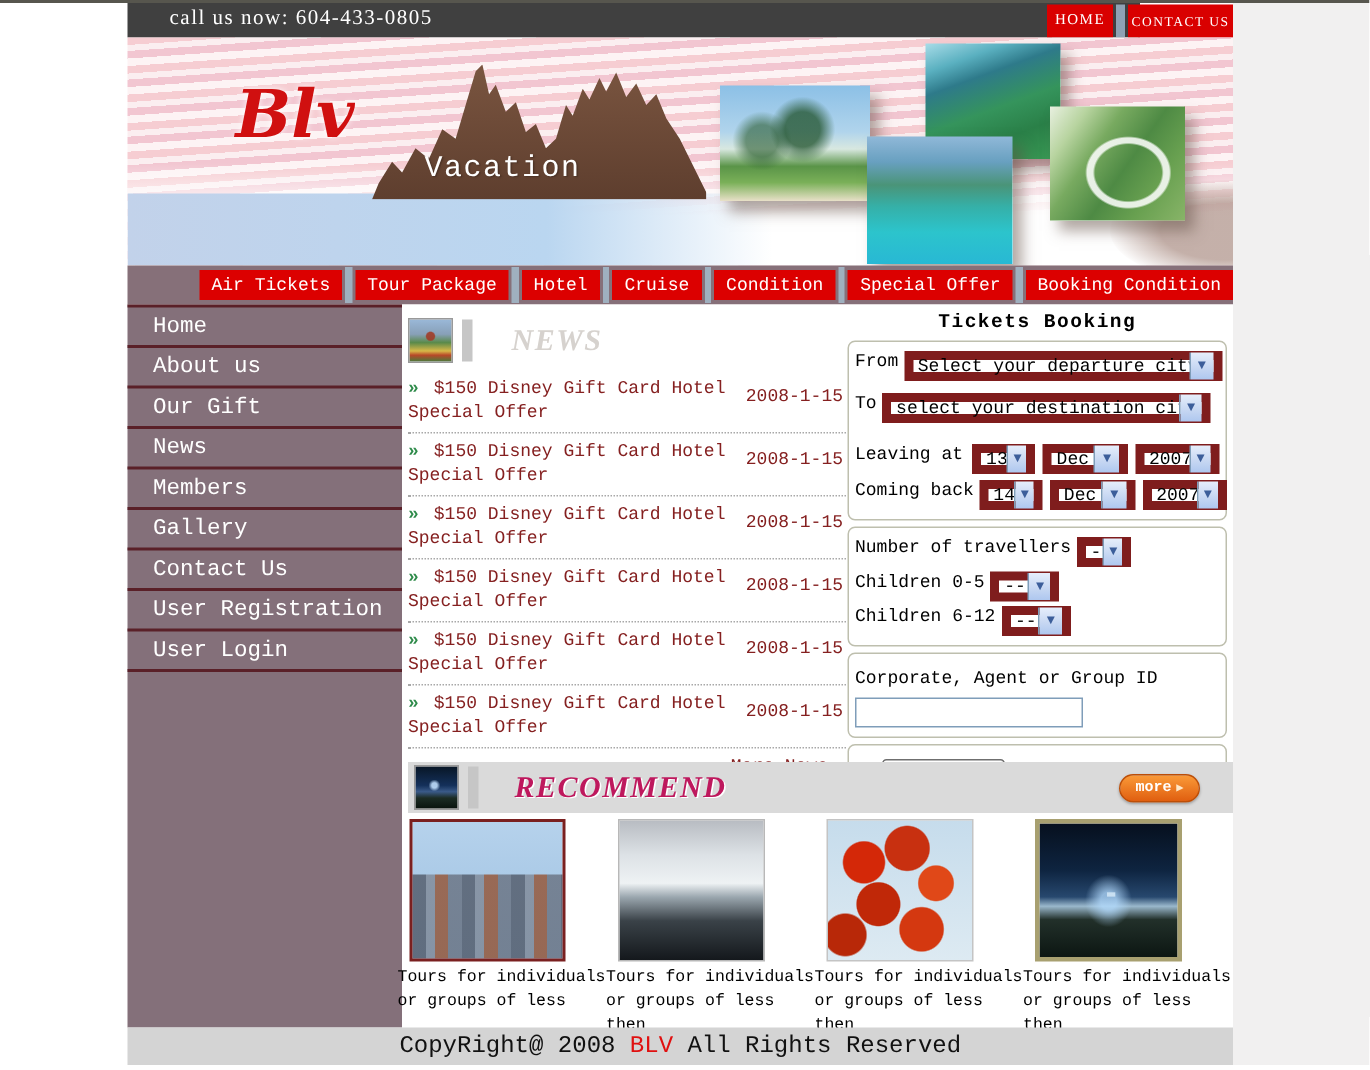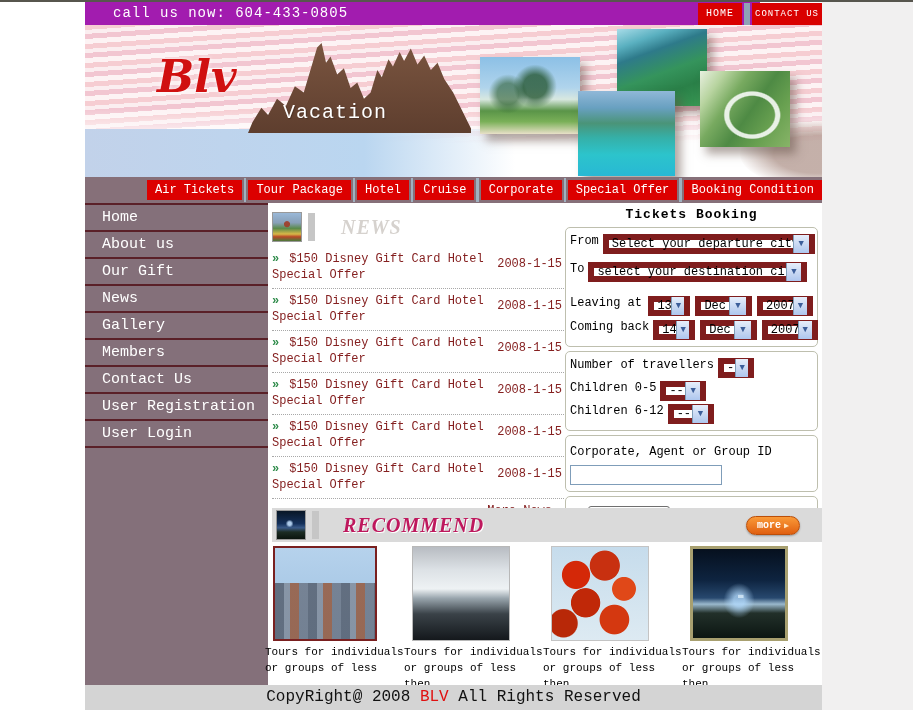--- a/index.html
+++ b/index.html
@@ -7,21 +7,21 @@
   body { position:relative; background:#ffffff; overflow:hidden;
          font-family:"Liberation Mono","DejaVu Sans Mono",monospace; }
 
   .top-strip { position:absolute; left:0; top:0; width:913px; height:2px; background:#57564e; }
   .right-bg  { position:absolute; left:822px; top:2px; width:91px; height:708px; background:#f1f0f0; }
   .bottom-bg { position:absolute; left:0; top:710px; width:913px; height:3px; background:#fff; }
 
   .container { position:absolute; left:85px; top:2px; width:737px; height:708px; background:#fff; }
 
   
-  .topbar { position:absolute; left:0; top:0; width:675px; height:23px; background:#a21caf; }
+  .topbar { position:absolute; left:0; top:0; width:675px; height:23px; background:#404040;font-family:Liberation Serif, serif; }
   .phone  { position:absolute; left:28px; top:3px; color:#fff; font-size:14px; letter-spacing:1px; }
   .tb-btn { position:absolute; top:1px; height:22px; background:#d90000; color:#fff;
             font-size:10px; text-align:center; line-height:22px; cursor:pointer; letter-spacing:1px;}
   .tb-home { left:613px; width:44px; }
   .tb-sep  { position:absolute; left:659px; top:1px; width:6px; height:22px; background:#8fa2b4; }
   .tb-contact { left:667px; width:70px; font-size:9px;}
 
   
   .header { position:absolute; left:0; top:23px; width:737px; height:152px; overflow:hidden;
             background:
@@ -49,21 +49,21 @@
                background:linear-gradient(180deg,#90b8d8 0%,#68a0c0 20%,#4a9478 38%,#35b0a8 55%,#2cc4cc 75%,#28b8d4 100%); }
   .ph-road   { left:615px; top:46px;  width:90px;  height:76px; z-index:2;
                background:
                  radial-gradient(ellipse at 58% 58%, transparent 30%, rgba(255,255,255,.85) 32% 37%, transparent 39%),
                  linear-gradient(125deg,#e8f0e0 0%,#b8d4a0 18%,#78aa60 35%,#4e8a44 55%,#68a050 75%,#88b468 100%); }
   .smudge { position:absolute; left:655px; top:95px; width:155px; height:68px; border-radius:50%;
             background:radial-gradient(ellipse, rgba(125,80,65,.45) 0 40%, rgba(125,80,65,0) 72%); }
 
   
   .navbar { position:absolute; left:0; top:175px; width:737px; height:26px; background:#867079;
-            display:flex; align-items:center; padding-left:62px; }
+            display:flex; align-items:center; padding-left:48px; }
   .nav-item { background:#dc0000; color:#fff; font-size:12px; padding:3px 8px; cursor:pointer; white-space:nowrap; }
   .nav-sep  { display:inline-block; width:5px; height:24px; background:#9fb0bf; margin:0 2px; }
 
   
   .content { position:absolute; left:0; top:201px; width:737px; height:482px; background:#fff; }
 
   .sidebar { position:absolute; left:0; top:0; width:183px; height:482px; background:#84707a;
              border-top:2px solid #5a2028; }
   .side-item { height:27px; line-height:26px; color:#fff; font-size:15px; padding-left:17px;
                border-bottom:2px solid #5a2028; cursor:pointer; }
@@ -182,42 +182,42 @@
   <div class="navbar">
 
       <div class="nav-item">Air Tickets</div>
     <span class="nav-sep"></span>
       <div class="nav-item">Tour Package</div>
     <span class="nav-sep"></span>
       <div class="nav-item">Hotel</div>
     <span class="nav-sep"></span>
       <div class="nav-item">Cruise</div>
     <span class="nav-sep"></span>
-      <div class="nav-item">Corporate</div>
+      <div class="nav-item">Condition</div>
     <span class="nav-sep"></span>
       <div class="nav-item">Special Offer</div>
     <span class="nav-sep"></span>
       <div class="nav-item">Booking Condition</div>
     </div>
 
   <div class="content">
 
     <div class="sidebar">
 
         <div class="side-item">Home</div>
 
         <div class="side-item">About us</div>
 
         <div class="side-item">Our Gift</div>
 
         <div class="side-item">News</div>
 
+        <div class="side-item">Members</div>
+
         <div class="side-item">Gallery</div>
-
-        <div class="side-item">Members</div>
 
         <div class="side-item">Contact Us</div>
 
         <div class="side-item">User Registration</div>
 
         <div class="side-item">User Login</div>
       </div>
 
     <div class="news-col">
       <div class="sec-head">

